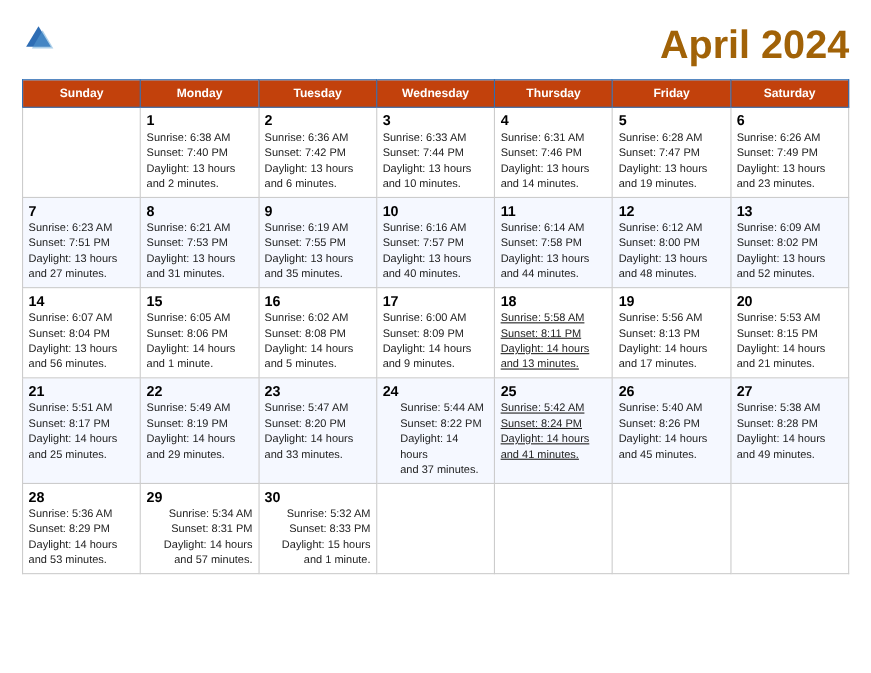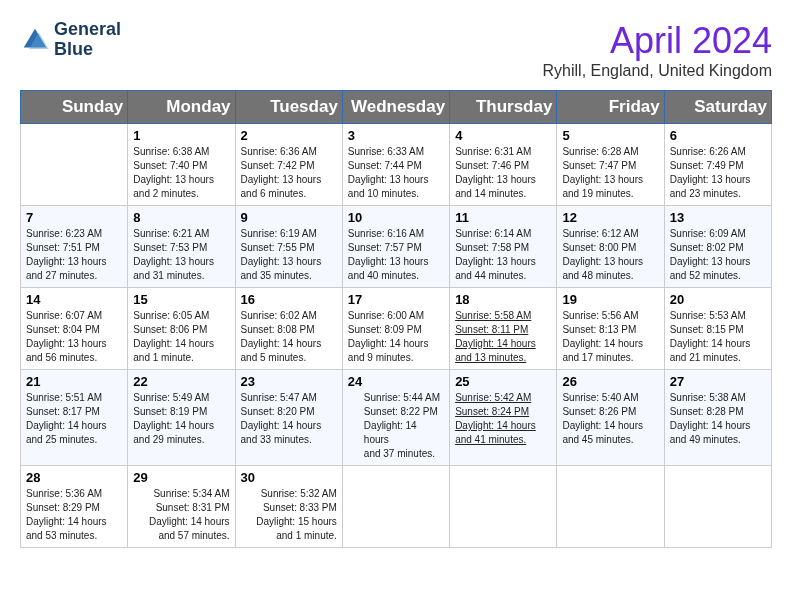--- a/index.html
+++ b/index.html
@@ -29,39 +29,39 @@
     }
     .logo-icon {
       width: 30px;
       height: 30px;
     }
     .title-block {
       text-align: right;
     }
     .month-title {
       font-size: 36px;
-      font-weight: normal;
-      color: #6d28d9;
+      font-weight: bold;
+      color: #a16207;
       text-align: right;
     }
     .location {
       font-size: 16px;
       color: #333;
     }
     table {
       width: 100%;
       border-collapse: collapse;
       font-size: 11px;
     }
     th {
-      background-color: #737373;
+      background-color: #c2410c;
       color: white;
       padding: 6px 4px;
-      text-align: right;
-      font-size: 17px;
+      text-align: center;
+      font-size: 11px;
       font-weight: bold;
       border: 1px solid #2e6db4;
     }
     td {
       border: 1px solid #ccc;
       vertical-align: top;
       padding: 4px 5px;
       height: 80px;
       width: 107px;
     }
@@ -89,28 +89,23 @@
   </style>
 </head>
 <body>
 
 <div class="header">
   <div class="logo">
     <svg class="logo-icon" viewBox="0 0 40 40">
       <polygon points="20,5 35,30 5,30" fill="#2e6db4"></polygon>
       <polygon points="25,10 38,32 12,32" fill="#5a9fd4" opacity="0.5"></polygon>
     </svg>
-    <div class="logo-text">
-      <div>General</div>
-      <div>Blue</div>
-    </div>
   </div>
   <div class="title-block">
     <div class="month-title">April 2024</div>
-    <div class="location">Ryhill, England, United Kingdom</div>
   </div>
 </div>
 
 <table>
   <thead>
     <tr id="header-row">
         <th>Sunday</th>
         <th>Monday</th>
         <th>Tuesday</th>
         <th>Wednesday</th>

